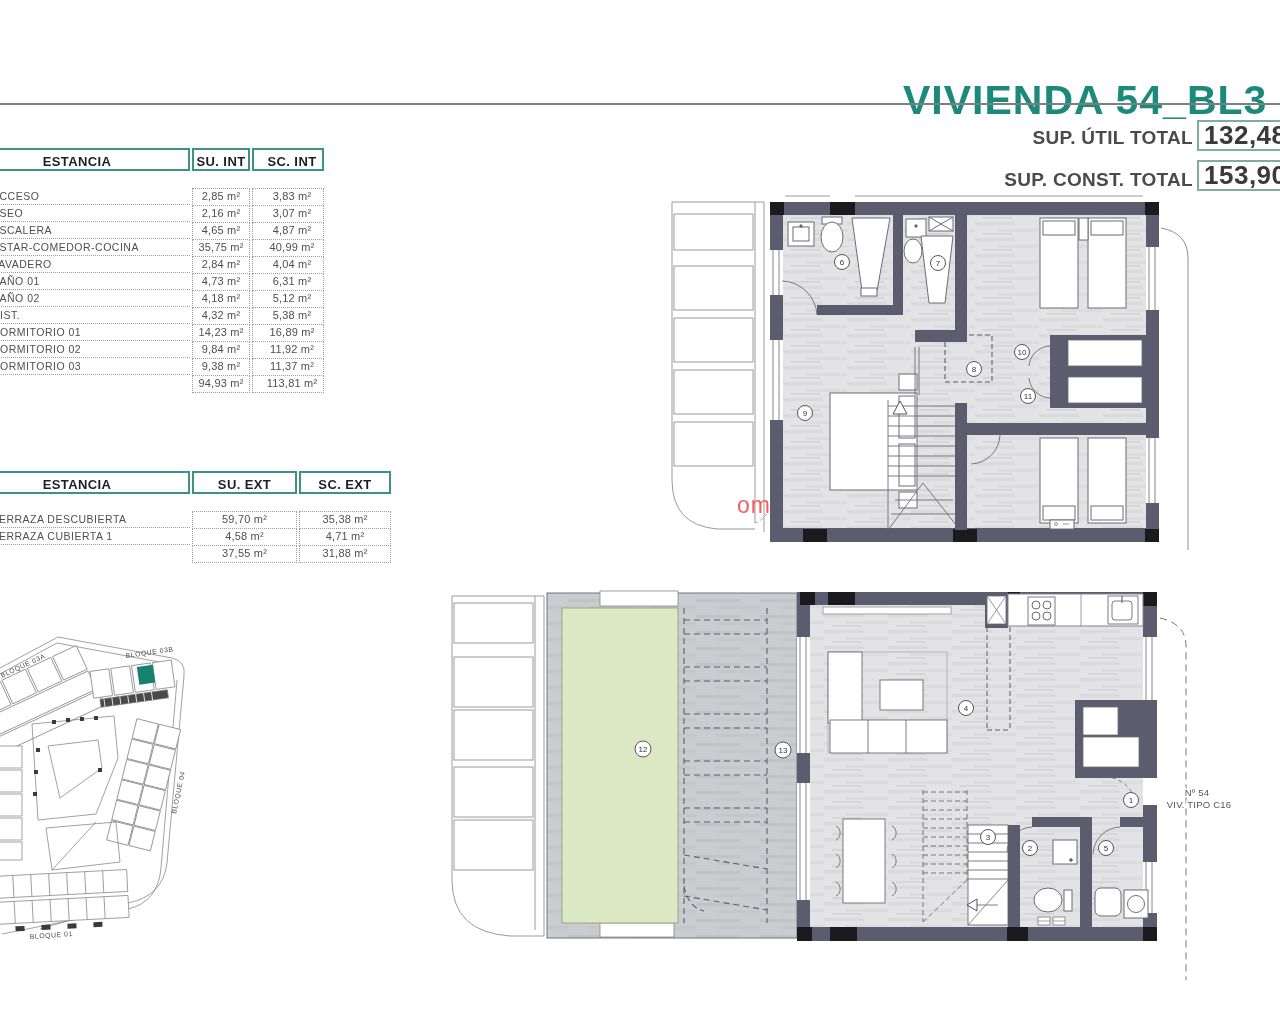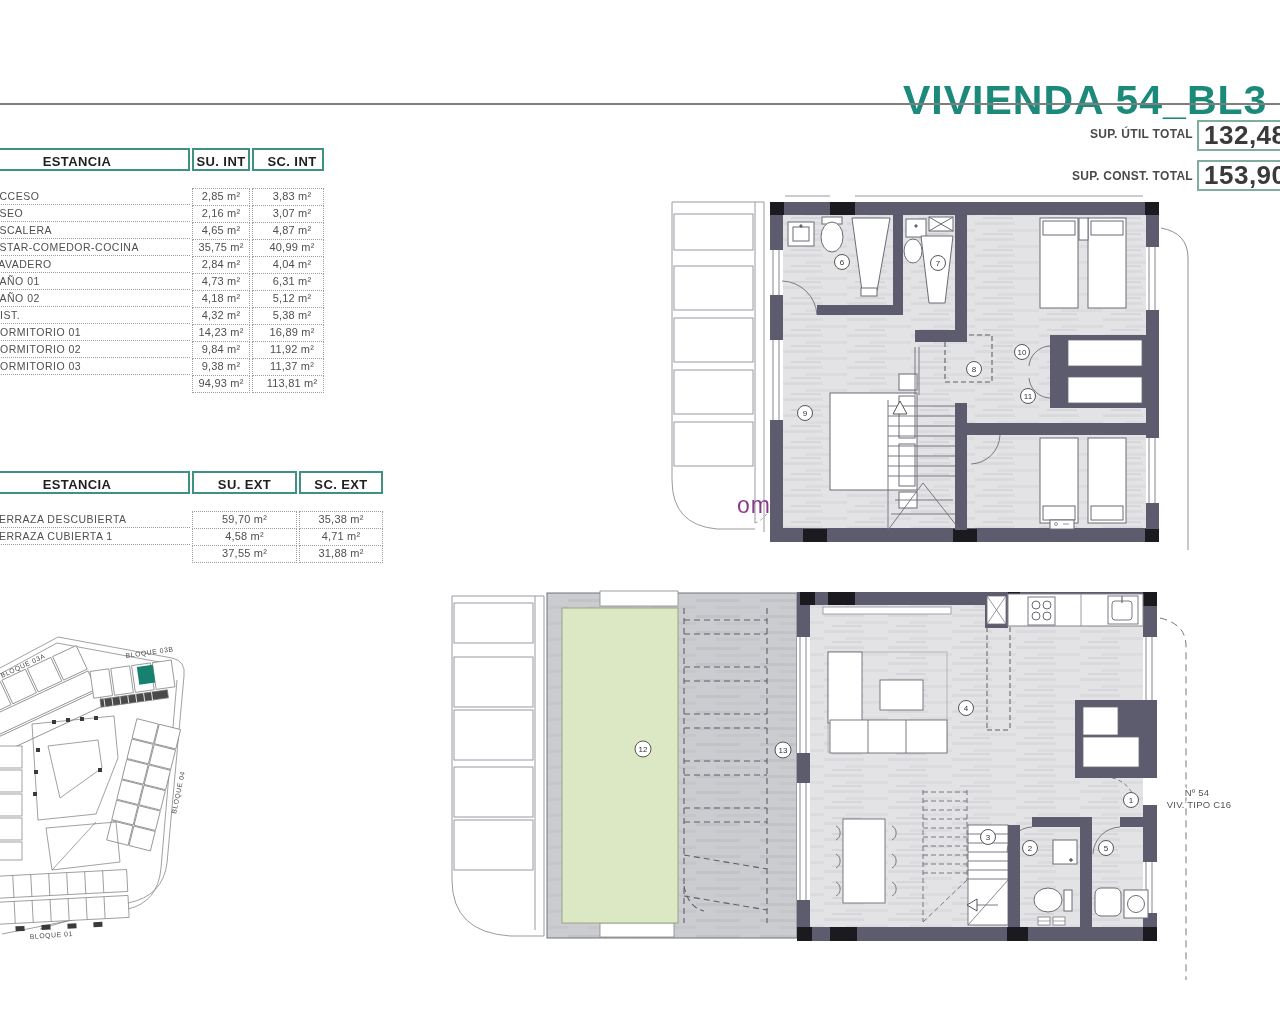--- a/index.html
+++ b/index.html
@@ -5,44 +5,44 @@
   html,body{margin:0;padding:0;}
   body{width:1280px;height:1024px;overflow:hidden;background:#ffffff;
        font-family:"Liberation Sans","DejaVu Sans",sans-serif;position:relative;}
   #page{position:absolute;left:0;top:0;width:1280px;height:1024px;}
 
   .rule{position:absolute;left:0;top:103px;width:1280px;height:2px;background:#7e7e7e;}
 
   .title{position:absolute;left:903px;top:44px;font-size:41px;font-weight:bold;
          letter-spacing:1px;color:#1c8a7a;white-space:nowrap;margin-top:33px;}
 
-  .sum-label{position:absolute;width:200px;text-align:right;font-size:12px;font-weight:bold;
+  .sum-label{position:absolute;width:200px;text-align:right;font-size:19px;font-weight:bold;
              color:#4a4a4a;letter-spacing:.3px;white-space:nowrap;}
   .sum-box{position:absolute;left:1197px;width:96px;height:31px;border:2px solid #7fae9f;
            box-sizing:border-box;background:#fff;}
   .sum-val{font-size:26px;font-weight:bold;color:#3a3a3a;line-height:27px;padding-left:5px;
            letter-spacing:.5px;white-space:nowrap;}
 
   .tbl{position:absolute;left:-36px;}
   .thead{display:flex;gap:2px;}
   .hcell{height:23px;line-height:23px;border:2px solid #3f9181;box-sizing:border-box;
          text-align:center;font-size:13px;font-weight:bold;color:#1f1f1f;letter-spacing:.4px;
          background:#fff;}
   .hlabel{width:226px;}
   .tbl-int .c1{width:58px;} .tbl-int .c2{width:72px;padding-left:8px;}
-  .tbl-ext .c1{width:105px;} .tbl-ext .c2{width:84px;}
+  .tbl-ext .c1{width:105px;} .tbl-ext .c2{width:92px;}
   .tbody{margin-top:17px;}
   .trow{display:flex;gap:2px;height:17px;}
   .cl{width:226px;box-sizing:border-box;padding-left:28px;font-size:10.5px;color:#4f4f4f;
       letter-spacing:.5px;line-height:16px;border-bottom:1px dotted #98a0a0;white-space:nowrap;}
   .trow.total .cl{border-bottom:none;}
   .cv{box-sizing:border-box;border:1px dotted #98a0a0;margin-bottom:-1px;text-align:center;
       font-size:11px;color:#4f4f4f;line-height:15px;letter-spacing:.2px;}
   .plan{position:absolute;}
-  .wm{position:absolute;left:737px;top:492px;font-size:23px;color:#701a75;opacity:.85;
+  .wm{position:absolute;left:737px;top:492px;font-size:23px;color:#ef4444;opacity:.85;
       letter-spacing:1px;}
   svg text.circ{font-size:8px;fill:#333;}
   svg text.unit{font-size:9.5px;fill:#555;letter-spacing:.2px;paint-order:stroke;stroke:#fff;stroke-width:2.5px;}
   svg text.blk{font-size:6.8px;fill:#4a4a4a;letter-spacing:.6px;}
 </style>
 </head>
 <body>
 
 <div id="page">
 

